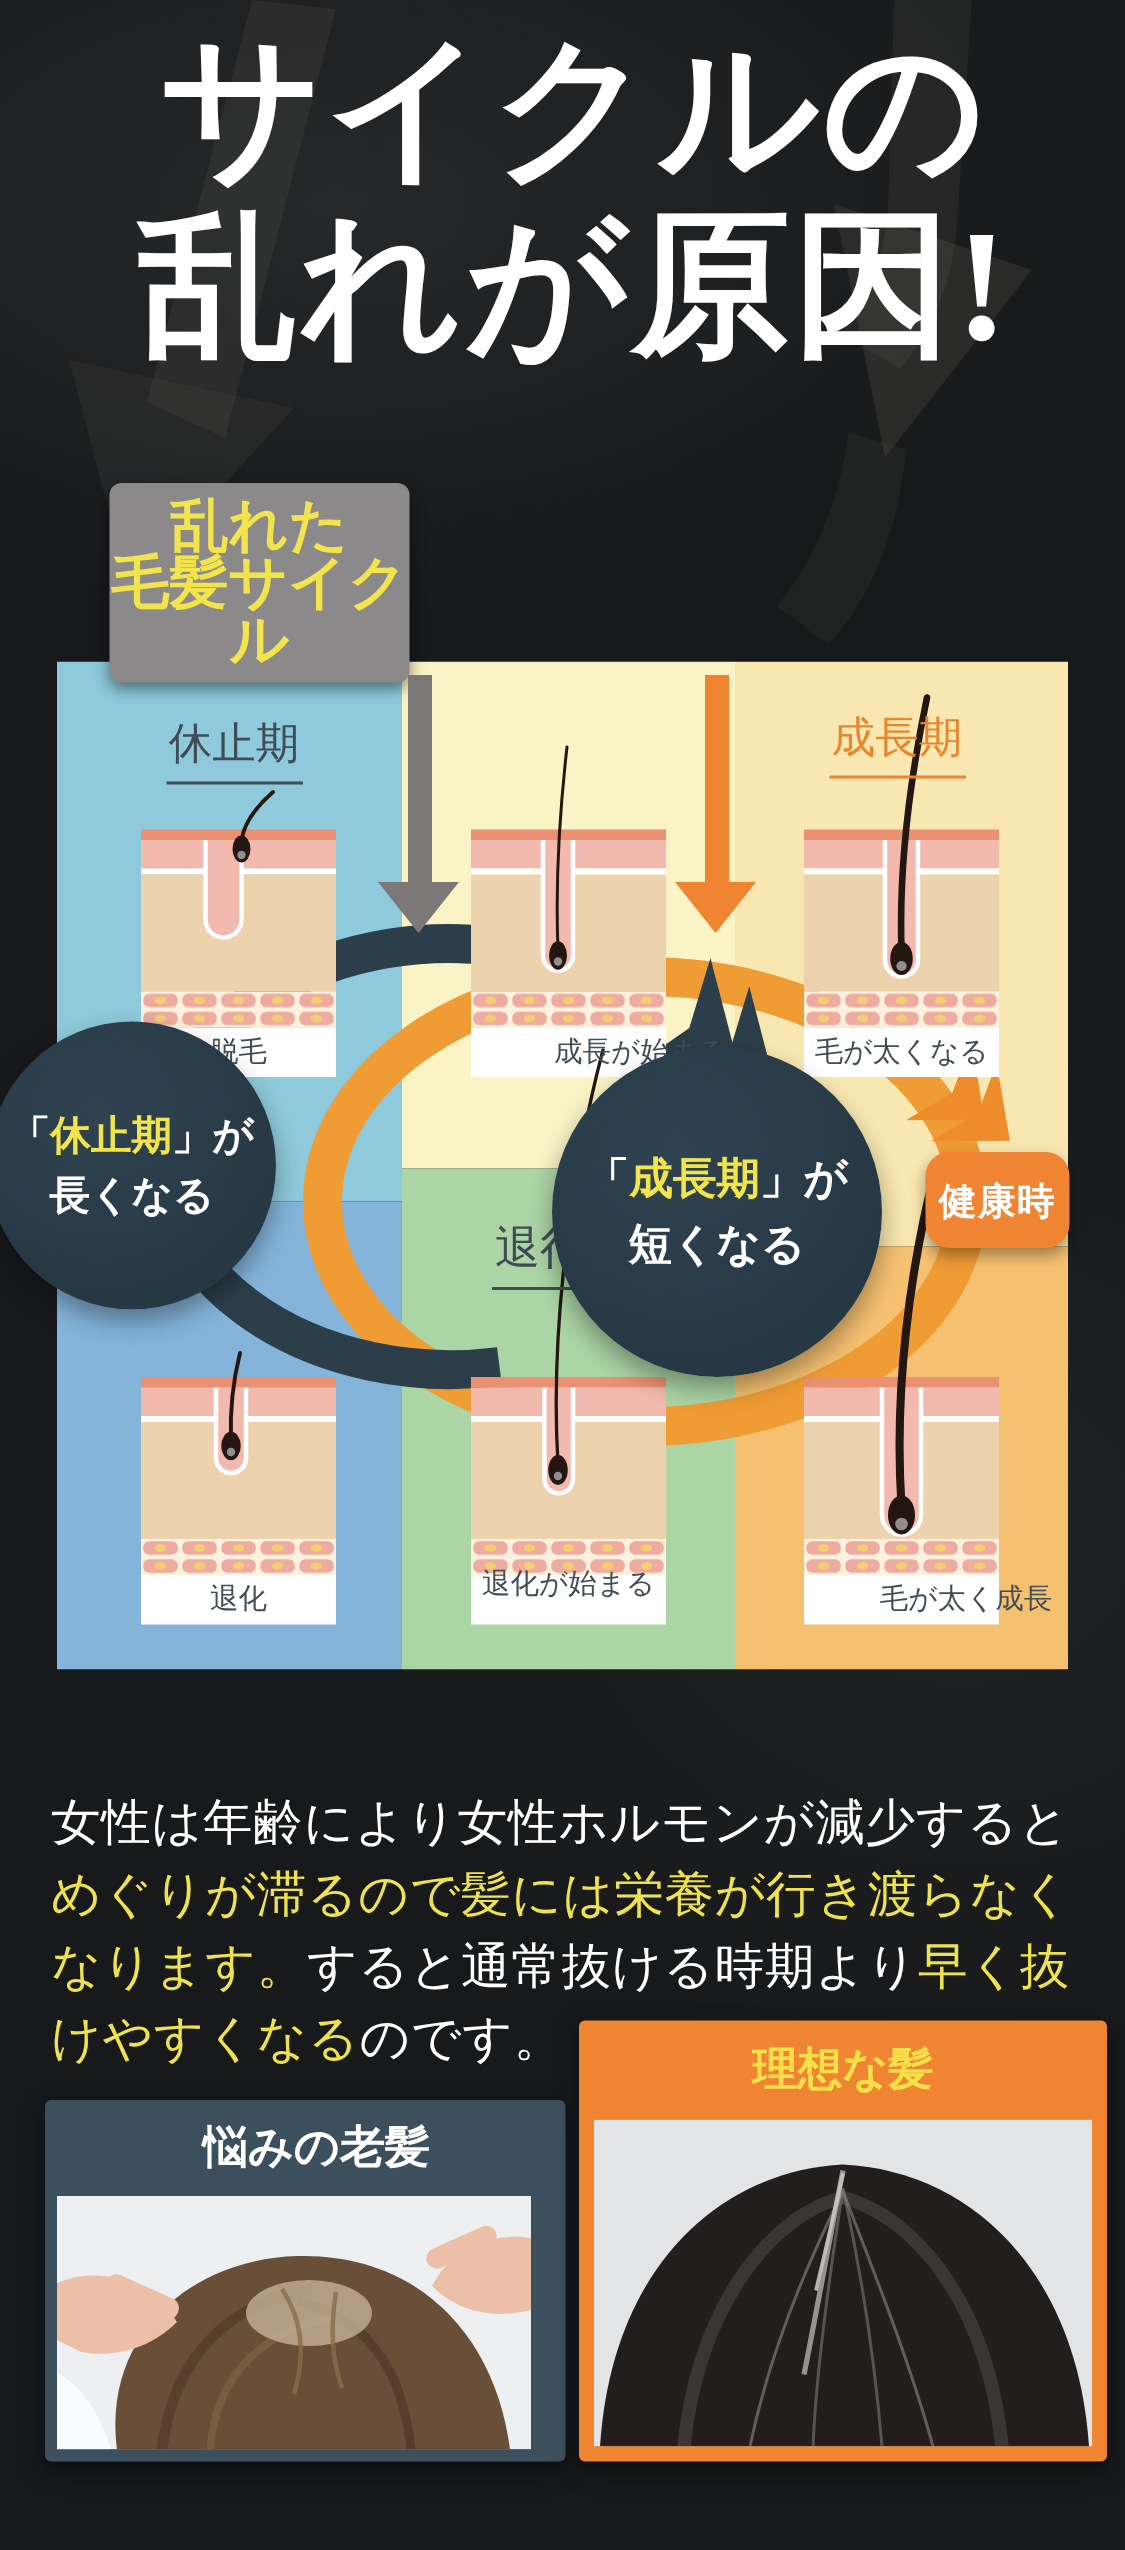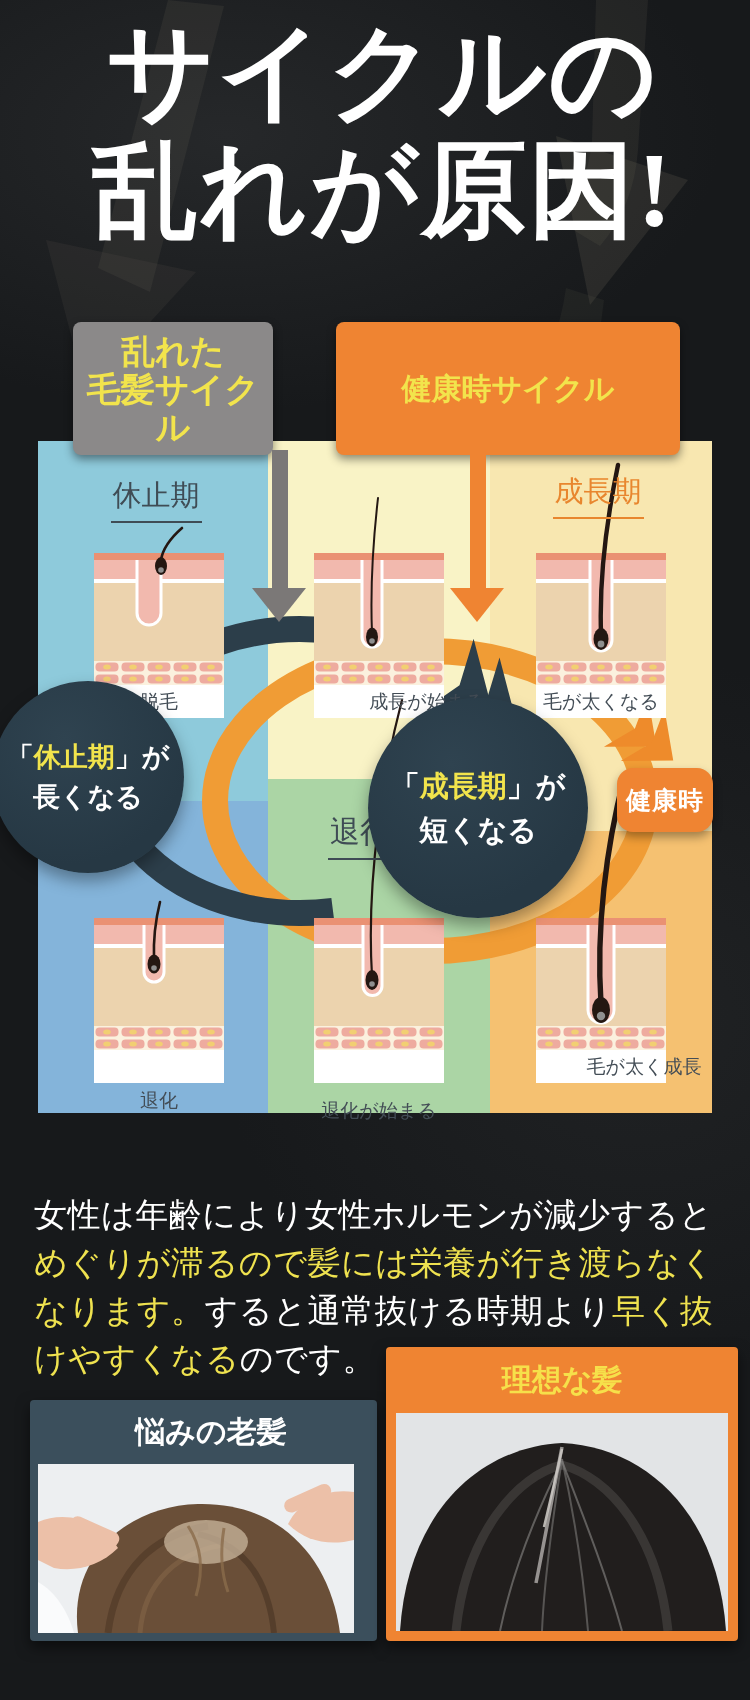--- a/index.html
+++ b/index.html
@@ -14,21 +14,21 @@
   .abs{position:absolute;}
   
   .title{left:0;right:0;top:14px;text-align:center;color:#ffffff;
     font-family:"Liberation Serif","DejaVu Serif",serif;font-weight:600;
     font-size:106px;line-height:118px;letter-spacing:2px;z-index:2;margin-left:16px;}
   
   .hdr-box{display:flex;flex-direction:column;align-items:center;justify-content:center;
     border-radius:8px;font-weight:bold;text-align:center;z-index:3;
     box-shadow:0 4px 10px rgba(0,0,0,.45);}
   .hdr-gray{left:73px;top:322px;width:200px;height:133px;background:#8b8989;
-    color:#f2e44c;font-size:34px;line-height:38px;}
+    color:#f2e44c;font-size:39px;line-height:38px;}
   .hdr-orange{left:336px;top:322px;width:344px;height:133px;background:#ef8432;
     color:#f2e44c;font-size:30px;line-height:36px;}
   
   .stem{width:16px;z-index:4;}
   .head{width:0;height:0;border-left:27px solid transparent;border-right:27px solid transparent;z-index:4;}
   .stem-gray{left:272px;top:450px;height:138px;background:#7b7877;}
   .head-gray{left:252px;top:588px;border-top:34px solid #7b7877;}
   .stem-orange{left:470px;top:450px;height:138px;background:#ef8432;}
   .head-orange{left:450px;top:588px;border-top:34px solid #ef8432;}
   
@@ -81,23 +81,20 @@
 
   <div class="abs title">
     <div>サイクルの</div>
     <div>乱れが原因!</div>
   </div>
 
   <div class="abs hdr-box hdr-gray">
     <span>乱れた</span>
     <span>毛髪サイクル</span>
   </div>
-  <div class="abs hdr-box hdr-orange">
-    <span>健康時サイクル</span>
-  </div>
 
   <div class="abs stem stem-gray"></div>
   <div class="abs head head-gray"></div>
   <div class="abs stem stem-orange"></div>
   <div class="abs head head-orange"></div>
 
   <svg class="abs diagram-svg" width="674" height="672" viewBox="0 0 674 672">
     <defs>
       <pattern id="cells" width="26" height="12" patternUnits="userSpaceOnUse">
         <rect x="1.5" y="1.5" width="23" height="9" rx="4" fill="#eeab9f"></rect>
@@ -182,22 +179,22 @@
     </g>
   </svg>
 
   <div class="abs phase phase-rest"><span>休止期</span></div>
   <div class="abs phase phase-grow"><span>成長期</span></div>
   <div class="abs phase phase-reg"><span>退行期</span></div>
 
   <div class="abs cap" style="left:94px;top:685px;">脱毛</div>
   <div class="abs cap" style="left:314px;top:685px;padding-left:48px;">成長が始まる</div>
   <div class="abs cap" style="left:536px;top:685px;">毛が太くなる</div>
-  <div class="abs cap" style="left:94px;top:1084px;">退化</div>
-  <div class="abs cap" style="left:314px;top:1094px;">退化が始まる</div>
+  <div class="abs cap" style="left:94px;top:1050px;">退化</div>
+  <div class="abs cap" style="left:314px;top:1040px;">退化が始まる</div>
   <div class="abs cap" style="left:536px;top:1050px;padding-left:43px;">毛が太く成長</div>
 
   <div class="abs bubble bub-left">
     <div><span>「</span><span class="yel">休止期</span><span>」</span><span>が</span></div>
     <div>長くなる</div>
   </div>
   <div class="abs bubble bub-right">
     <div><span>「</span><span class="yel">成長期</span><span>」</span><span>が</span></div>
     <div>短くなる</div>
   </div>

